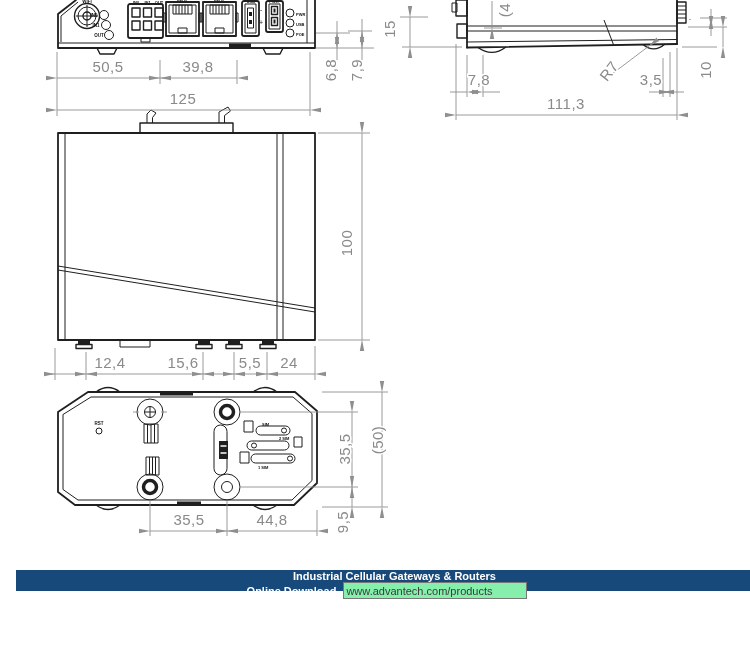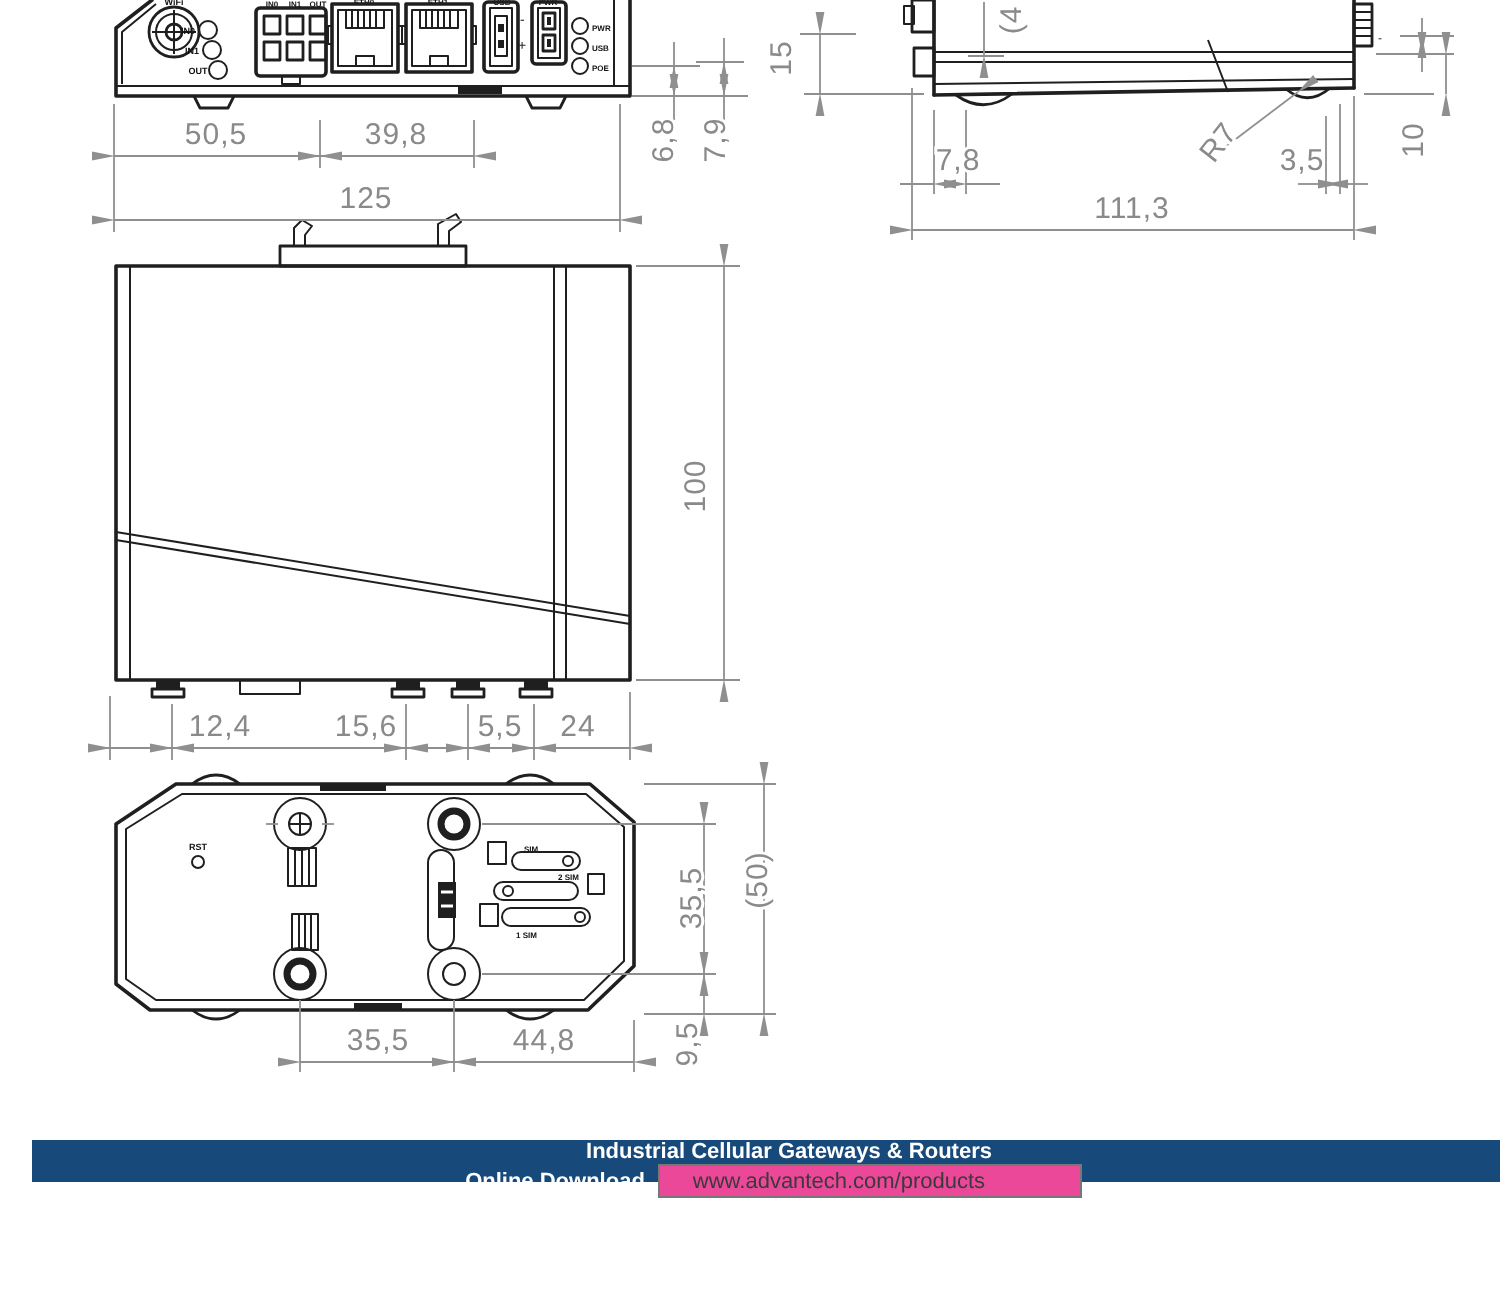--- a/index.html
+++ b/index.html
@@ -13,22 +13,22 @@
   .dl{stroke:#8f8f8f;fill:none;stroke-width:0.9;}
   .dimtxt{fill:#8a8a8a;font-size:15px;letter-spacing:0.5px;text-anchor:middle;
           paint-order:stroke;stroke:#ffffff;stroke-width:3px;}
   .tlab{fill:#111;font-size:4.5px;font-weight:bold;text-anchor:middle;}
   .tlab2{fill:#111;font-size:4px;font-weight:bold;}
   .footer-bar{position:absolute;left:16px;top:570px;width:747px;height:21px;
               display:flex;align-items:center;justify-content:space-between;flex-direction:column;}
   .footer-left{color:#fff;font-size:11px;font-weight:bold;padding-left:10px;white-space:nowrap;}
   .footer-right{display:flex;align-items:center;height:100%;}
   .footer-dl{color:#fff;font-size:11px;font-weight:bold;white-space:nowrap;text-align:center;}
-  .url-box{background:#ec4899;border:1px solid #777;height:15px;display:flex;align-items:center;
-           width:178px;margin:0 5px 0 7px;padding:0 16px;font-size:11px;color:#3a3a3a;white-space:nowrap;}
+  .url-box{background:#86efac;border:1px solid #777;height:15px;display:flex;align-items:center;
+           width:178px;margin:0 5px 0 7px;padding:0 2px;font-size:11px;color:#3a3a3a;white-space:nowrap;}
 </style>
 </head>
 <body>
 
 <div class="stage">
 <svg width="750" height="650" viewBox="0 0 750 650">
   <defs>
     <marker id="ar" viewBox="0 0 12 6" refX="0.5" refY="3" markerWidth="13" markerHeight="7" orient="auto-start-reverse">
           <path d="M0,3 L12,0.7 L12,5.3 Z" fill="#8f8f8f"></path>
         </marker>

